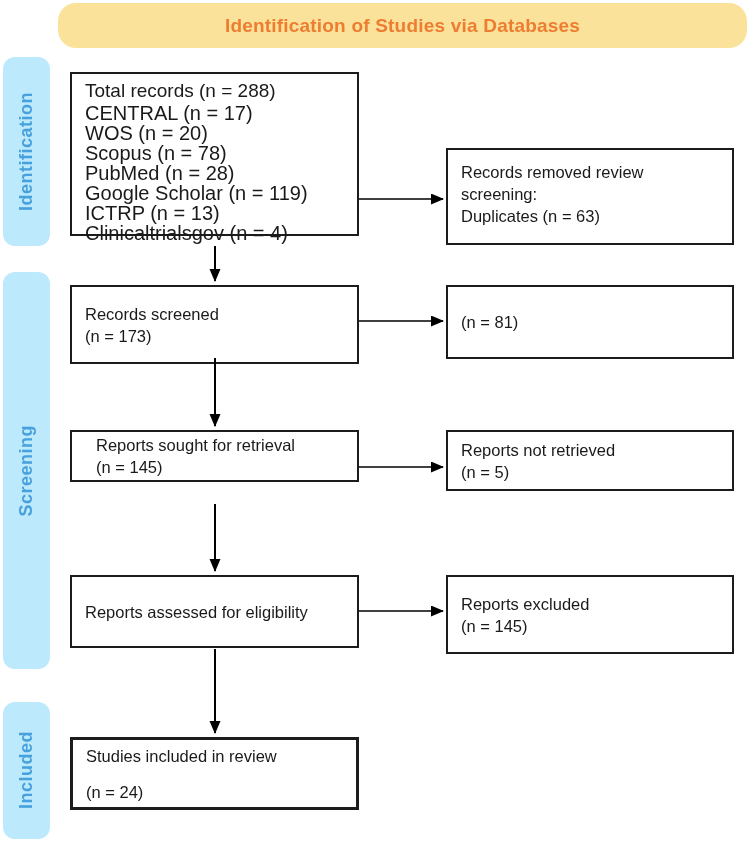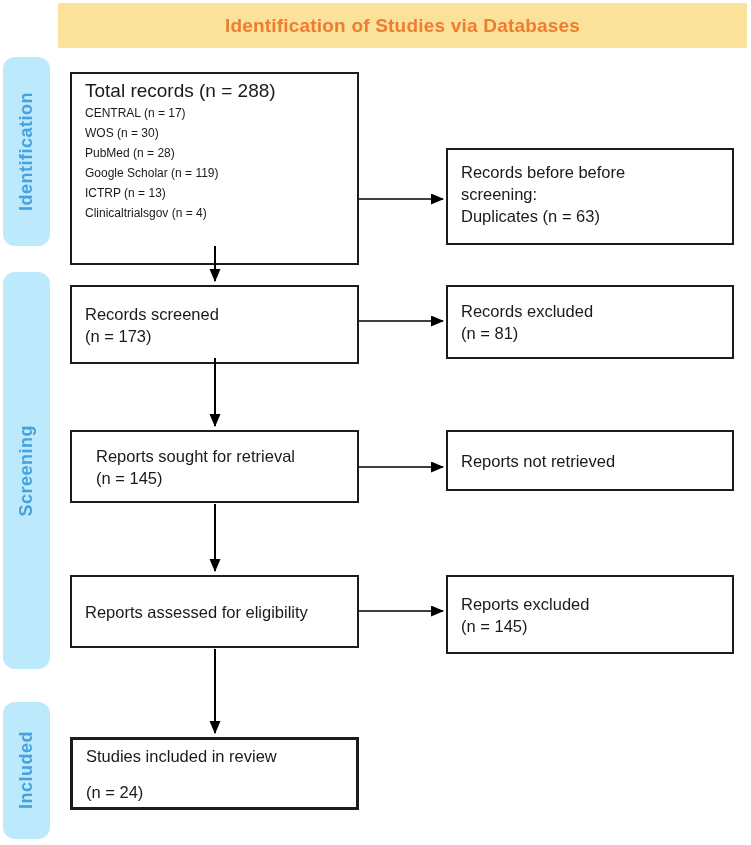--- a/index.html
+++ b/index.html
@@ -14,21 +14,21 @@
     height: 845px;
     background: #ffffff;
     overflow: hidden;
   }
   
   .banner {
     position: absolute;
     left: 58px; top: 3px;
     width: 689px; height: 45px;
     background: #fbe29b;
-    border-radius: 2px;
+    border-radius: 18px;
     display: flex;
     align-items: center;
     justify-content: center;
   }
   .banner span {
     font-size: 19px;
     font-weight: bold;
     color: #ed7d31;
     letter-spacing: 0.2px;
   }
@@ -64,30 +64,30 @@
     flex-direction: column;
     justify-content: center;
     padding: 8px 13px;
     font-size: 16.5px;
     line-height: 22px;
   }
   .fbox span { display: block; }
   .col-left  { left: 70px;  width: 289px; }
   .col-right { left: 446px; width: 288px; }
   .box-total-records {
-    top: 72px; height: 193px;
+    top: 72px; height: 164px;
     justify-content: flex-start;
     padding: 4px 13px;
   }
   .box-total-records .box-title { font-size: 19px; line-height: 25px; }
-  .box-total-records .box-src   { font-size: 12px; line-height: 20px; }
+  .box-total-records .box-src   { font-size: 20px; line-height: 20px; }
   .box-records-removed   { top: 148px; height: 97px; justify-content: flex-start; padding-top: 11px; }
   .box-records-screened  { top: 285px; height: 79px; }
   .box-records-excluded  { top: 285px; height: 74px; }
-  .box-reports-sought    { top: 430px; height: 73px; padding-left: 24px; }
+  .box-reports-sought    { top: 430px; height: 52px; padding-left: 24px; }
   .box-reports-not-retrieved { top: 430px; height: 61px; }
   .box-reports-assessed  { top: 575px; height: 73px; }
   .box-reports-excluded  { top: 575px; height: 79px; }
   .box-studies-included  { top: 737px; height: 73px; border-width: 3px; gap: 14px; }
   
   .arrows {
     position: absolute;
     left: 0; top: 0;
     width: 751px; height: 845px;
     pointer-events: none;
@@ -108,21 +108,22 @@
   <div class="stage stage-screening">
     <span>Screening</span>
   </div>
   <div class="stage stage-included">
     <span>Included</span>
   </div>
 
   <div class="fbox col-left box-total-records">
     <span class="box-title">Total records (n = 288)</span>
     <span class="box-src">CENTRAL (n = 17)</span>
-    <span class="box-src">WOS (n = 30)</span>
+    <span class="box-src">WOS (n = 20)</span>
+    <span class="box-src">Scopus (n = 78)</span>
     <span class="box-src">PubMed (n = 28)</span>
     <span class="box-src">Google Scholar (n = 119)</span>
     <span class="box-src">ICTRP (n = 13)</span>
     <span class="box-src">Clinicaltrialsgov (n = 4)</span>
   </div>
 
   <div class="fbox col-left box-records-screened">
     <span>Records screened</span>
     <span>(n = 173)</span>
   </div>
@@ -135,32 +136,32 @@
   <div class="fbox col-left box-reports-assessed">
     <span>Reports assessed for eligibility</span>
   </div>
 
   <div class="fbox col-left box-studies-included">
     <span>Studies included in review</span>
     <span>(n = 24)</span>
   </div>
 
   <div class="fbox col-right box-records-removed">
-    <span>Records before before</span>
+    <span>Records removed review</span>
     <span>screening:</span>
     <span>Duplicates (n = 63)</span>
   </div>
 
   <div class="fbox col-right box-records-excluded">
-    <span>Records excluded</span>
     <span>(n = 81)</span>
   </div>
 
   <div class="fbox col-right box-reports-not-retrieved">
     <span>Reports not retrieved</span>
+    <span>(n = 5)</span>
   </div>
 
   <div class="fbox col-right box-reports-excluded">
     <span>Reports excluded</span>
     <span>(n = 145)</span>
   </div>
 
   <svg class="arrows" viewBox="0 0 751 845" xmlns="http://www.w3.org/2000/svg">
     <defs>
       <marker id="ah" markerUnits="userSpaceOnUse" markerWidth="14" markerHeight="12" refX="12" refY="5.5" orient="auto">

